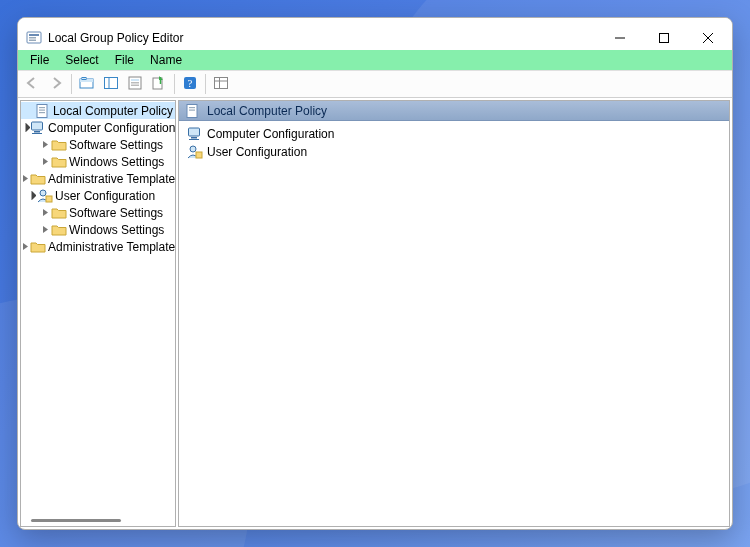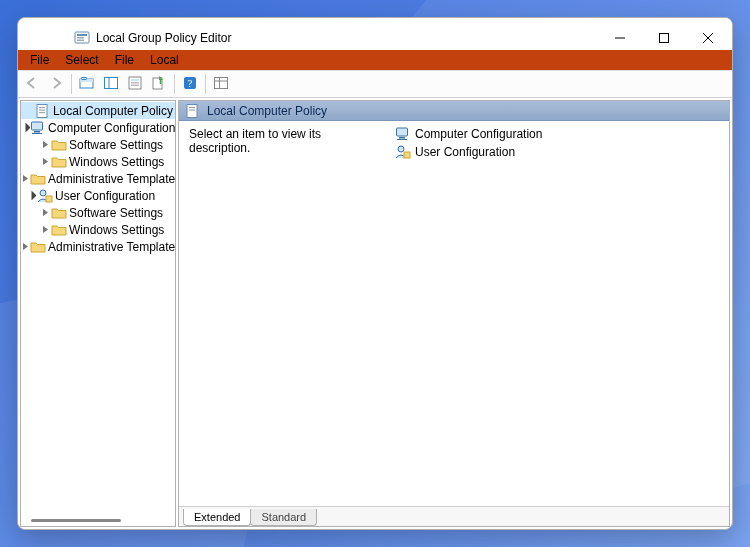--- a/index.html
+++ b/index.html
@@ -34,36 +34,35 @@
     overflow: hidden;
   }
 
   
   .titlebar {
     height: 32px;
     display: flex;
     align-items: center;
     padding: 8px 2px 0 8px;
     background: #ffffff;
-    margin-left: 48px;
   }
   .titlebar .icon { width:16px; height:16px; margin-right:6px; }
   .titlebar .title { flex:1; color:#000; font-size:12px; }
   .win-controls { display:flex; }
   .win-btn { width:44px; height:30px; display:flex; align-items:center; justify-content:center; color:#000; }
   .win-btn svg { width:10px; height:10px; }
 
   
   .menubar {
     height: 20px;
     display:flex;
     align-items:center;
     padding: 0 4px;
     gap: 0;
-    background:#c2410c;
+    background:#86efac;
   }
   .menu-item { padding: 2px 8px; color:#000; }
 
   
   .toolbar {
     height: 28px;
     display:flex;
     align-items:center;
     background:#fcfcfc;
     border-top:1px solid #e0e0e0;
@@ -194,21 +193,21 @@
             <path d="M0 0 L10 10 M10 0 L0 10" stroke="#000" stroke-width="1"></path>
           </svg>
       </div>
     </div>
   </div>
 
   <div class="menubar">
     <div class="menu-item">File</div>
     <div class="menu-item">Select</div>
     <div class="menu-item">File</div>
-    <div class="menu-item">Local</div>
+    <div class="menu-item">Name</div>
   </div>
 
   <div class="toolbar">
     <div class="tool-btn disabled">
       <span><svg width="14" height="14" viewBox="0 0 14 14">
             <path d="M9 2 L3 7 L9 12" fill="none" stroke="#555" stroke-width="2"></path>
           </svg></span>
     </div>
     <div class="tool-btn disabled">
       <span><svg width="14" height="14" viewBox="0 0 14 14">
@@ -432,23 +431,20 @@
         <span class="ic">
           <svg class="svg16" viewBox="0 0 16 16">
               <rect x="2" y="1.5" width="10" height="13" fill="#fff" stroke="#6a8bb5"></rect>
               <rect x="4" y="4" width="6" height="1.2" fill="#9ab"></rect>
               <rect x="4" y="6.5" width="6" height="1.2" fill="#9ab"></rect>
             </svg>
         </span>
         <span class="txt">Local Computer Policy</span>
       </div>
       <div class="detail-body">
-        <div class="desc-col">
-          <span>Select an item to view its description.</span>
-        </div>
         <div class="list-col">
           <div class="list-row">
             <span class="ic">
               <svg class="svg16" viewBox="0 0 16 16">
                   <rect x="1.5" y="2" width="11" height="8" rx="1" fill="#cfe6f7" stroke="#3a6fa5"></rect>
                   <rect x="4" y="11" width="6" height="1.5" fill="#3a6fa5"></rect>
                   <rect x="2" y="13" width="10" height="1" fill="#3a6fa5"></rect>
                 </svg>
             </span>
             <span>Computer Configuration</span>
@@ -458,20 +454,16 @@
               <svg class="svg16" viewBox="0 0 16 16">
                   <circle cx="6" cy="5" r="3" fill="#cfe6f7" stroke="#3a6fa5"></circle>
                   <path d="M1 14 q5 -6 10 0" fill="#cfe6f7" stroke="#3a6fa5"></path>
                   <rect x="9" y="8" width="6" height="6" fill="#f7d77a" stroke="#caa637"></rect>
                 </svg>
             </span>
             <span>User Configuration</span>
           </div>
         </div>
       </div>
-      <div class="tabs">
-        <div class="tab active">Extended</div>
-        <div class="tab inactive">Standard</div>
-      </div>
     </div>
 
   </div>
 </div>
 
 </body></html>

